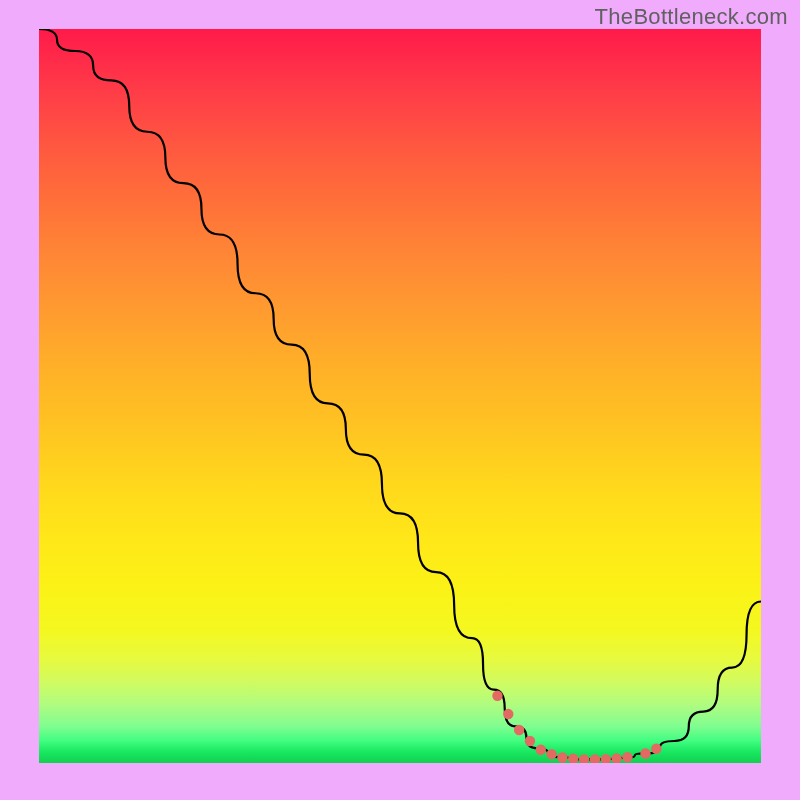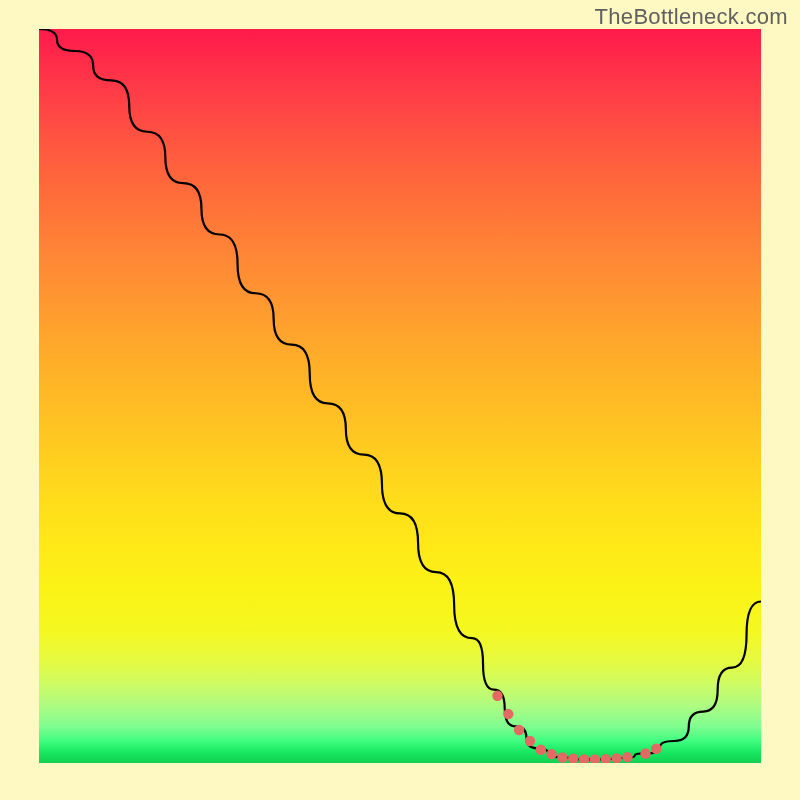--- a/index.html
+++ b/index.html
@@ -5,21 +5,21 @@
   body {
     margin: 0;
     padding: 0;
     background: #ffffff;
     font-family: Arial, sans-serif;
   }
   .container {
     width: 800px;
     height: 800px;
     position: relative;
-    background: #fef9c3;
+    background: #f0abfc;
   }
   .watermark {
     position: absolute;
     top: 4px;
     right: 12px;
     color: #606060;
     font-size: 22px;
     font-weight: 500;
     z-index: 10;
     letter-spacing: 0.3px;

